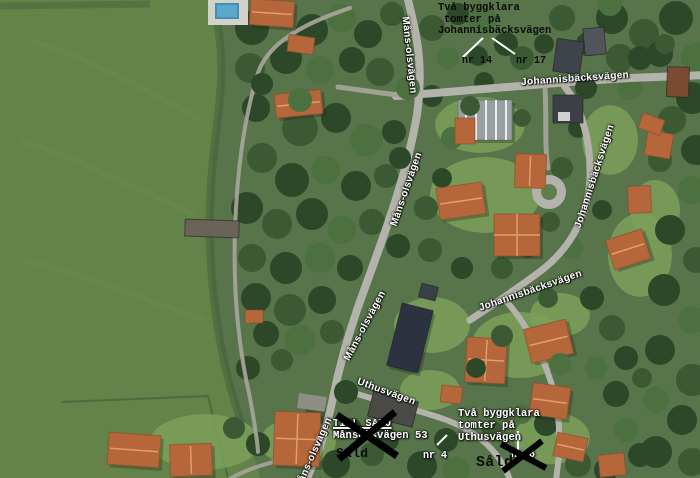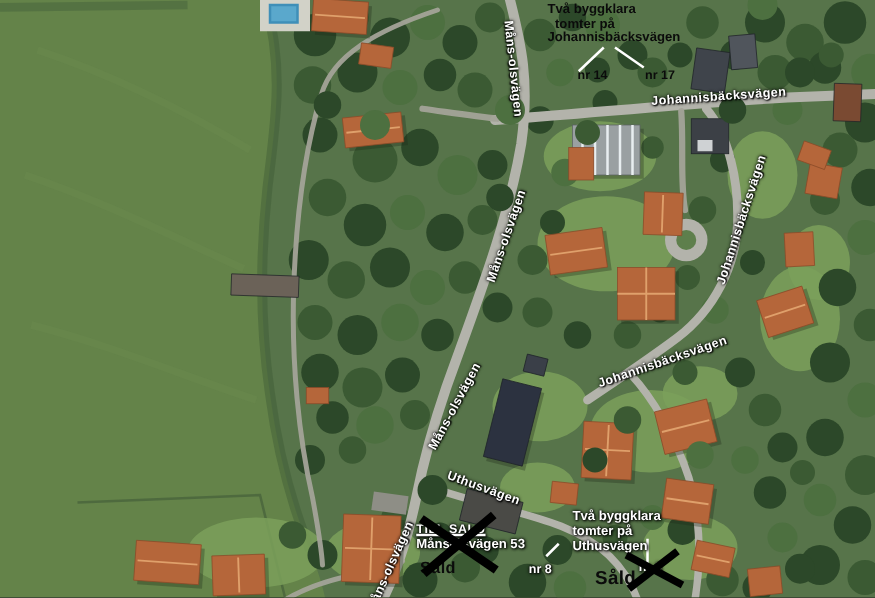--- a/index.html
+++ b/index.html
@@ -9,21 +9,21 @@
   .t1{fill:#2c4829;} .t2{fill:#3b5a33;} .t3{fill:#4d7040;}
   .lawn{fill:#7ba05a;opacity:.85;}
   .roof{fill:#b5663a;stroke:#8a4a28;stroke-width:.6;}
   .ridge{stroke:#dfa06b;stroke-width:1.5;fill:none;}
   .dark{stroke:#1f2328;stroke-width:.6;}
   .road{stroke:#b3b3ab;fill:none;stroke-linecap:round;}
   .lane{stroke:#a3a398;fill:none;stroke-linecap:round;opacity:.95;}
   .shadow{fill:#1e2a1a;opacity:.32;}
   .slabel{position:absolute;z-index:20;color:#fff;font-weight:bold;font-size:10px;letter-spacing:.4px;white-space:nowrap;transform-origin:0 50%;
     text-shadow:0 0 2px #000,0 0 3px rgba(0,0,0,.9),1px 1px 1px rgba(0,0,0,.85);}
-  .note{position:absolute;z-index:25;font-weight:bold;white-space:nowrap;}
+  .note{position:absolute;z-index:25;font-weight:bold;white-space:nowrap;font-family:Liberation Mono, monospace;}
   .note-black{color:#0b0b0b;}
   .note-white{color:#fff;text-shadow:0 0 2px #000,0 0 3px rgba(0,0,0,.85),1px 1px 2px rgba(0,0,0,.9);}
   .multiline{font-size:10.5px;line-height:11.5px;}
   .nr{font-size:10px;}
   .sold{font-size:13px;letter-spacing:.3px;}
   #till-salu{text-decoration:underline;text-decoration-thickness:1.5px;}
 </style>
 </head>
 <body>
 
@@ -354,21 +354,21 @@
     <div>Johannisbäcksvägen</div>
   </div>
   <div class="note note-black nr" style="left:462px;top:55px;">nr 14</div>
   <div class="note note-black nr" style="left:516px;top:55px;">nr 17</div>
 
   <div class="note note-white multiline" style="left:458px;top:407px;line-height:12px;">
     <div>Två byggklara</div>
     <div>tomter på</div>
     <div>Uthusvägen</div>
   </div>
-  <div class="note note-white nr" style="left:423px;top:450px;">nr 8</div>
+  <div class="note note-white nr" style="left:423px;top:450px;">nr 4</div>
   <div class="note note-white nr" style="left:511px;top:449px;">nr 6</div>
 
   <div class="note note-white" id="till-salu" style="left:333px;top:418px;font-size:10px;letter-spacing:.5px;">TILL SALU</div>
   <div class="note note-white" style="left:333px;top:429px;font-size:10.5px;">Månsolsvägen 53</div>
   <div class="note note-black sold" style="left:336px;top:446px;">Såld</div>
   <div class="note note-black sold" style="left:476px;top:454px;font-size:15px;">Såld</div>
 
   <svg id="overlay" width="700" height="478" viewBox="0 0 700 478">
     <g stroke="#000" stroke-width="7" stroke-linecap="butt">
       <line x1="337" y1="415" x2="397" y2="456"></line>

